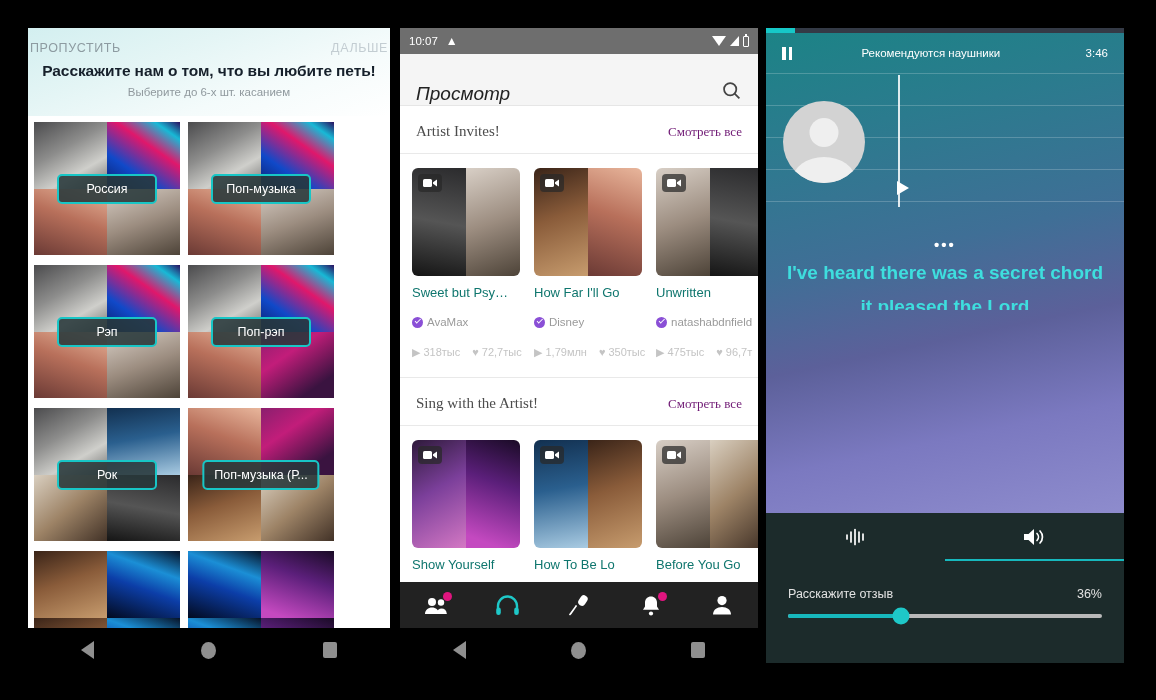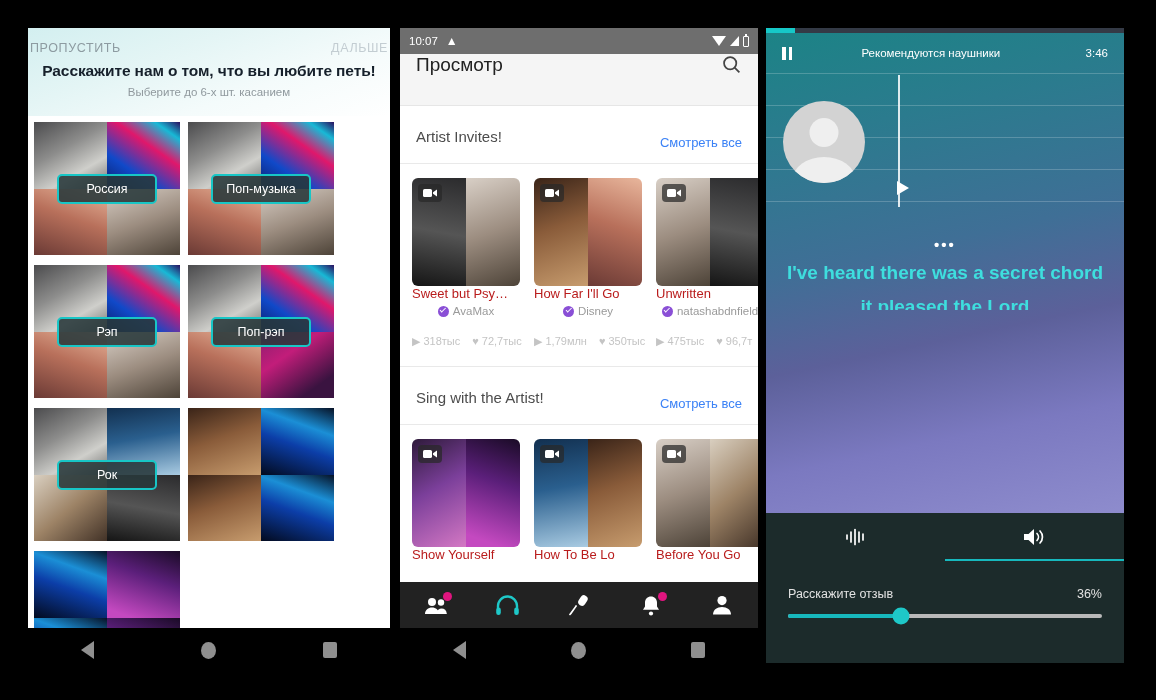--- a/index.html
+++ b/index.html
@@ -68,37 +68,37 @@
 
   
   .p2-status { height: 26px; background: #6e6e6e; display: flex; align-items: center; padding: 0 9px; color: #fff; font-size: 11.5px; }
   .p2-status .warn { margin-left: 8px; font-size: 12px; }
   .p2-status .right { margin-left: auto; display: flex; align-items: center; gap: 4px; }
   .ic-wifi { width: 0; height: 0; border-left: 7px solid transparent; border-right: 7px solid transparent; border-top: 10px solid #fff; }
   .ic-sig { width: 0; height: 0; border-left: 9px solid transparent; border-bottom: 10px solid #fff; }
   .ic-bat { width: 6px; height: 11px; border: 1.4px solid #fff; border-radius: 1px; position: relative; }
   .ic-bat:after { content: ""; position: absolute; left: 1.4px; top: -2.6px; width: 2px; height: 2px; background: #fff; }
 
-  .p2-appbar { height: 52px; background: #f5f5f5; display: flex; align-items: flex-start; padding: 0 16px; border-bottom: 1px solid #e6e6e6; }
+  .p2-appbar { height: 52px; background: #f5f5f5; display: flex; align-items: flex-end; padding: 0 16px; border-bottom: 1px solid #e6e6e6; font-style: italic; }
   .p2-appbar .t { font-size: 19px; color: #222; }
   .p2-search { margin-left: auto; }
 
-  .p2-section { display: flex; align-items: center; padding: 17px 16px 13px 16px; }
+  .p2-section { display: flex; align-items: center; padding: 17px 16px 13px 16px; font-family: Liberation Serif, serif; }
   .p2-section .h { font-size: 15px; color: #4c4c4c; }
-  .p2-section .more { margin-left: auto; font-size: 13px; color: #3b82f6; margin-top: 12px; }
+  .p2-section .more { margin-left: auto; font-size: 13px; color: #701a75; }
   .p2-div { height: 1px; background: #e9e9e9; }
 
   .p2-row { display: flex; gap: 14px; padding: 14px 0 0 12px; }
   .p2-card { width: 108px; flex: 0 0 auto; }
   .p2-thumb { width: 108px; height: 108px; border-radius: 6px; position: relative; overflow: hidden; }
   .p2-thumb .half { position: absolute; top: 0; width: 50%; height: 100%; background-size: cover; }
   .p2-thumb .half.l { left: 0; } .p2-thumb .half.r { right: 0; }
   .vidbadge { position: absolute; left: 6px; top: 6px; width: 24px; height: 18px; background: rgba(40,40,40,.72); border-radius: 4px; display: flex; align-items: center; justify-content: center; }
-  .p2-title { font-size: 13px; color: #b91c1c; white-space: nowrap; overflow: hidden; text-overflow: ellipsis; }
-  .p2-artist { display: flex; align-items: center; gap: 4px; margin-top: 4px; font-size: 11.5px; color: #9a9a9a; white-space: nowrap; overflow: hidden; justify-content: center; }
+  .p2-title { font-size: 13px; color: #0f766e; margin-top: 9px; white-space: nowrap; overflow: hidden; text-overflow: ellipsis; }
+  .p2-artist { display: flex; align-items: center; gap: 4px; margin-top: 16px; font-size: 11.5px; color: #9a9a9a; white-space: nowrap; overflow: hidden; }
   .vbadge { width: 11px; height: 11px; border-radius: 50%; background: #8a4fd6; flex: 0 0 auto; position: relative; }
   .vbadge:after { content: ""; position: absolute; left: 2.6px; top: 2.9px; width: 4.6px; height: 2.4px; border-left: 1.4px solid #fff; border-bottom: 1.4px solid #fff; transform: rotate(-45deg); }
   .p2-stats { display: flex; gap: 12px; margin-top: 18px; font-size: 11px; color: #c4c4c4; }
   .p2-stats span { display: flex; gap: 3px; align-items: flex-start; }
 
   .p2-bottomnav { position: absolute; left: 0; bottom: 0; width: 100%; height: 46px; background: #222222; display: flex; align-items: center; justify-content: space-around; }
   .p2-navitem { position: relative; width: 30px; height: 26px; display: flex; align-items: center; justify-content: center; }
   .dot { position: absolute; right: -1px; top: 0; width: 9px; height: 9px; border-radius: 50%; background: #e0157f; }
 
   
@@ -180,20 +180,27 @@
       <div class="q q3 ph-c"></div>
       <div class="q q4 ph-g"></div>
       <div class="tile-label">Поп-рэп</div>
     </div>
     <div class="tile">
       <div class="q q1 ph-a"></div>
       <div class="q q2 ph-e"></div>
       <div class="q q3 ph-l"></div>
       <div class="q q4 ph-f"></div>
       <div class="tile-label">Рок</div>
+    </div>
+    <div class="tile">
+      <div class="q q1 ph-c"></div>
+      <div class="q q2 ph-g"></div>
+      <div class="q q3 ph-i"></div>
+      <div class="q q4 ph-l"></div>
+      <div class="tile-label">Поп-музыка (Р...</div>
     </div>
     <div class="tile">
       <div class="q q1 ph-i"></div>
       <div class="q q2 ph-j"></div>
       <div class="q q3 ph-i"></div>
       <div class="q q4 ph-j"></div>
     </div>
     <div class="tile">
       <div class="q q1 ph-j"></div>
       <div class="q q2 ph-k"></div>

